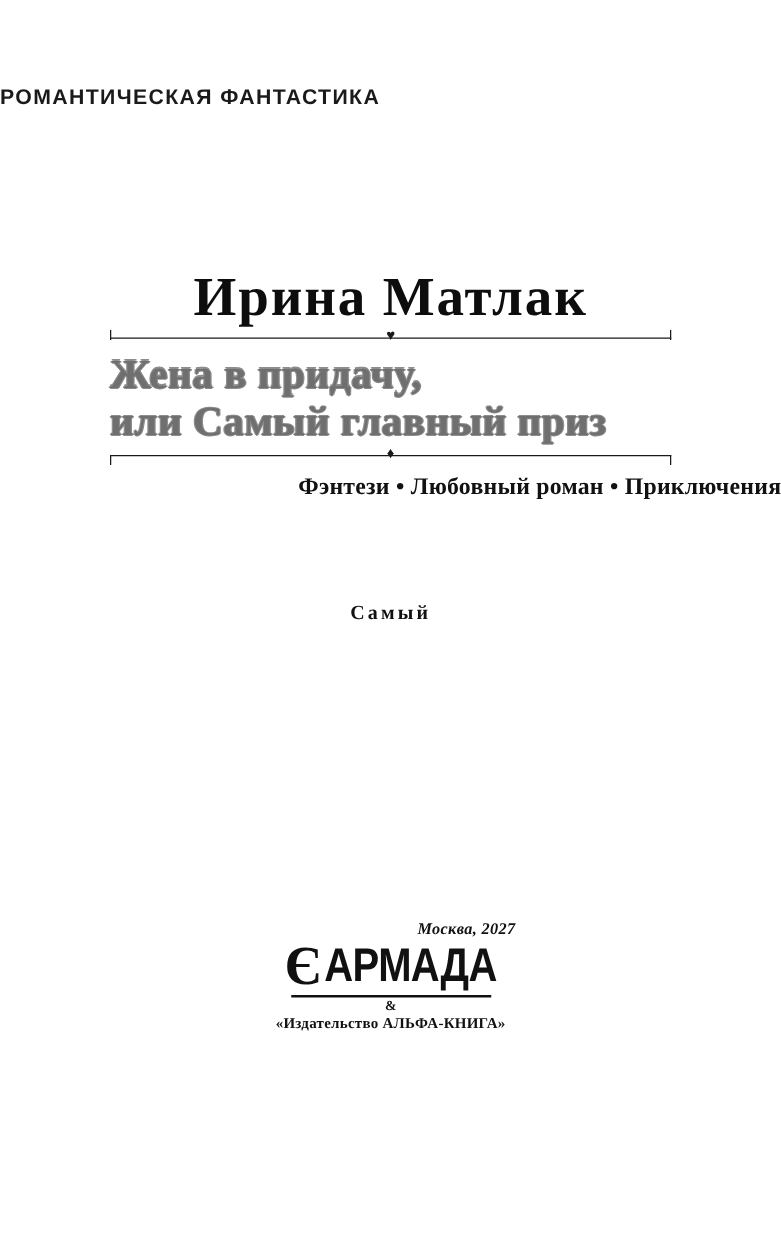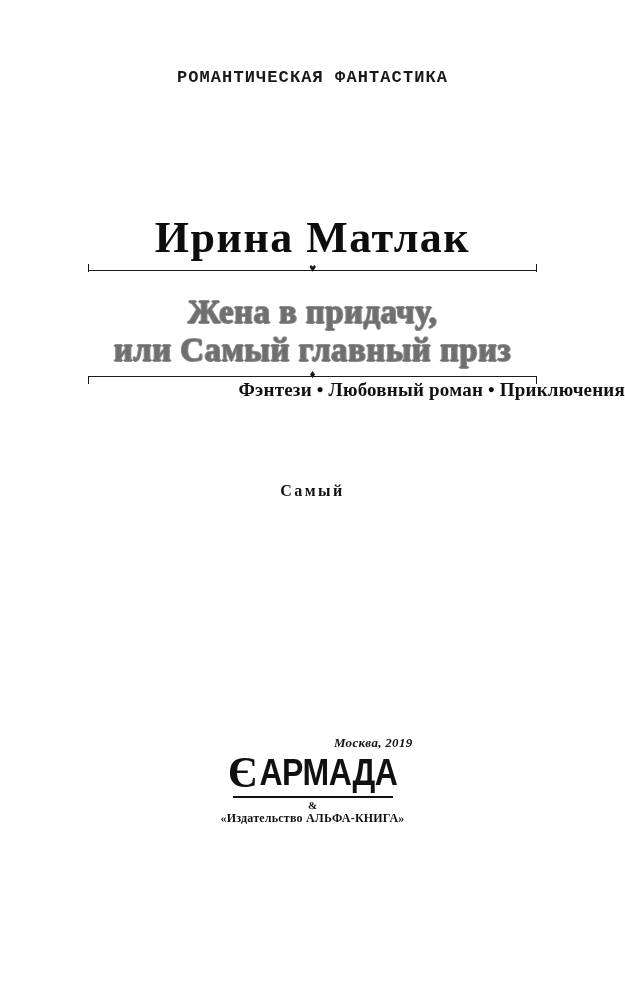--- a/index.html
+++ b/index.html
@@ -21,22 +21,21 @@
     position: relative;
     box-sizing: border-box;
   }
 
   
   .series-line {
     position: absolute;
     top: 68px;
     left: 0;
     width: 100%;
-    text-align: center;
-    font-family: Liberation Mono, monospace;
+    font-family: Liberation Sans, sans-serif;
     font-weight: bold;
     font-size: 17px;
     letter-spacing: 1.1px;
     color: #1a1a1a;
   }
 
   
   .author {
     position: absolute;
     top: 212px;
@@ -101,23 +100,22 @@
     width: 14px;
     margin-left: -7px;
     top: -2px;
     text-align: center;
     font-size: 12px;
     line-height: 12px;
     color: #1a1a1a;
   }
 
   .title-lines {
-    text-align: center;
+    text-align: left;
     padding: 3px 0 1px 0;
-    margin-top: 12px;
   }
   .title-line {
     font-family: "Liberation Serif", serif;
     font-weight: bold;
     font-size: 33px;
     line-height: 38px;
     letter-spacing: 0.4px;
     color: #6f6f6f;
     text-shadow:
        1px 0 0 #8d8d8d,
@@ -253,21 +251,21 @@
     </div>
 
   </div>
 
   <div class="genre">Фэнтези • Любовный роман • Приключения</div>
 
   <div class="roman">Самый</div>
 
   <div class="publisher">
     <div class="pub-inner">
-      <div class="pub-city">Москва, 2019</div>
+      <div class="pub-city">Москва, 2027</div>
       <div class="pub-logo-row">
         <div class="pub-e">Є</div>
         <div class="pub-name">АРМАДА</div>
       </div>
       <div class="pub-rule"></div>
       <div class="pub-amp">&amp;</div>
       <div class="pub-sub">«Издательство АЛЬФА-КНИГА»</div>
     </div>
   </div>
 

